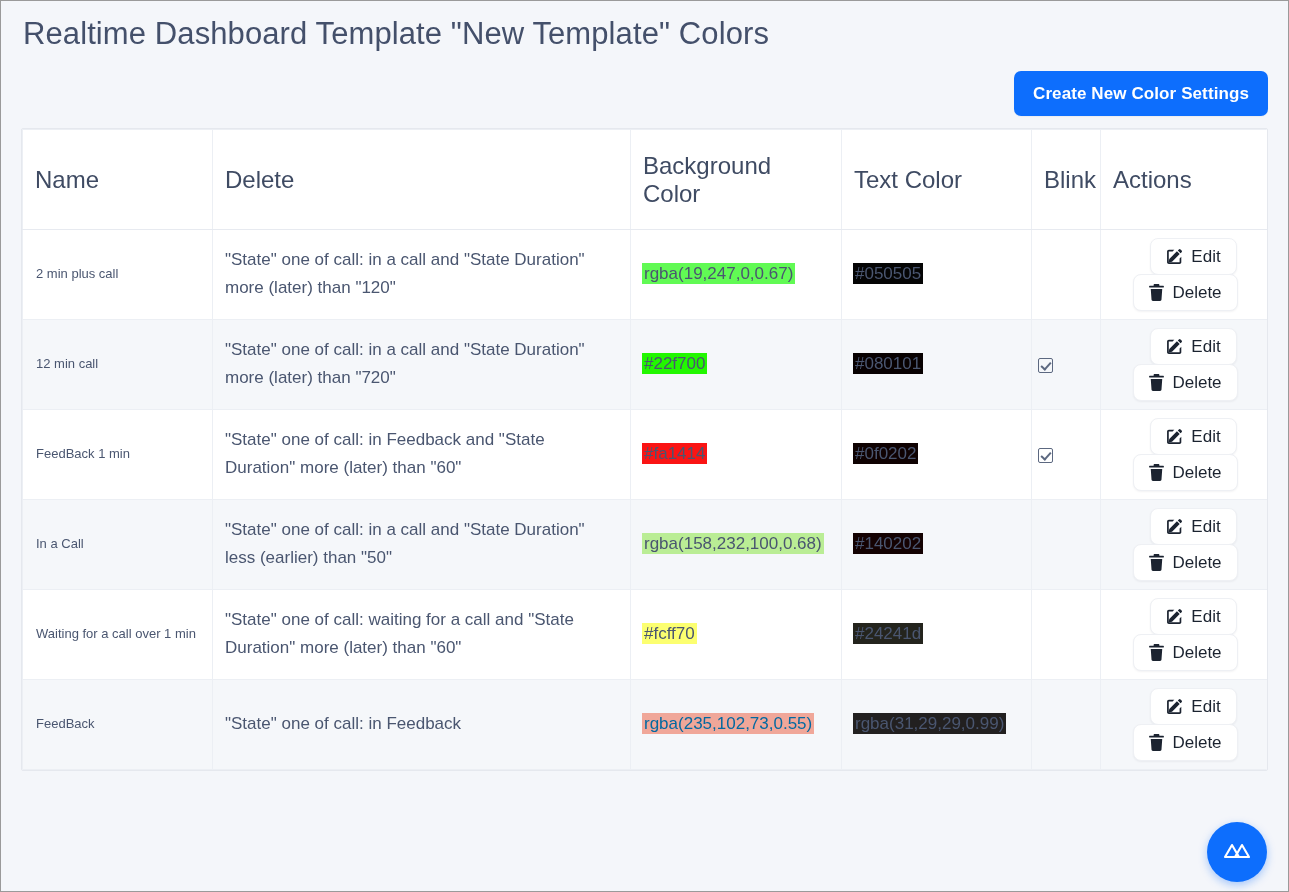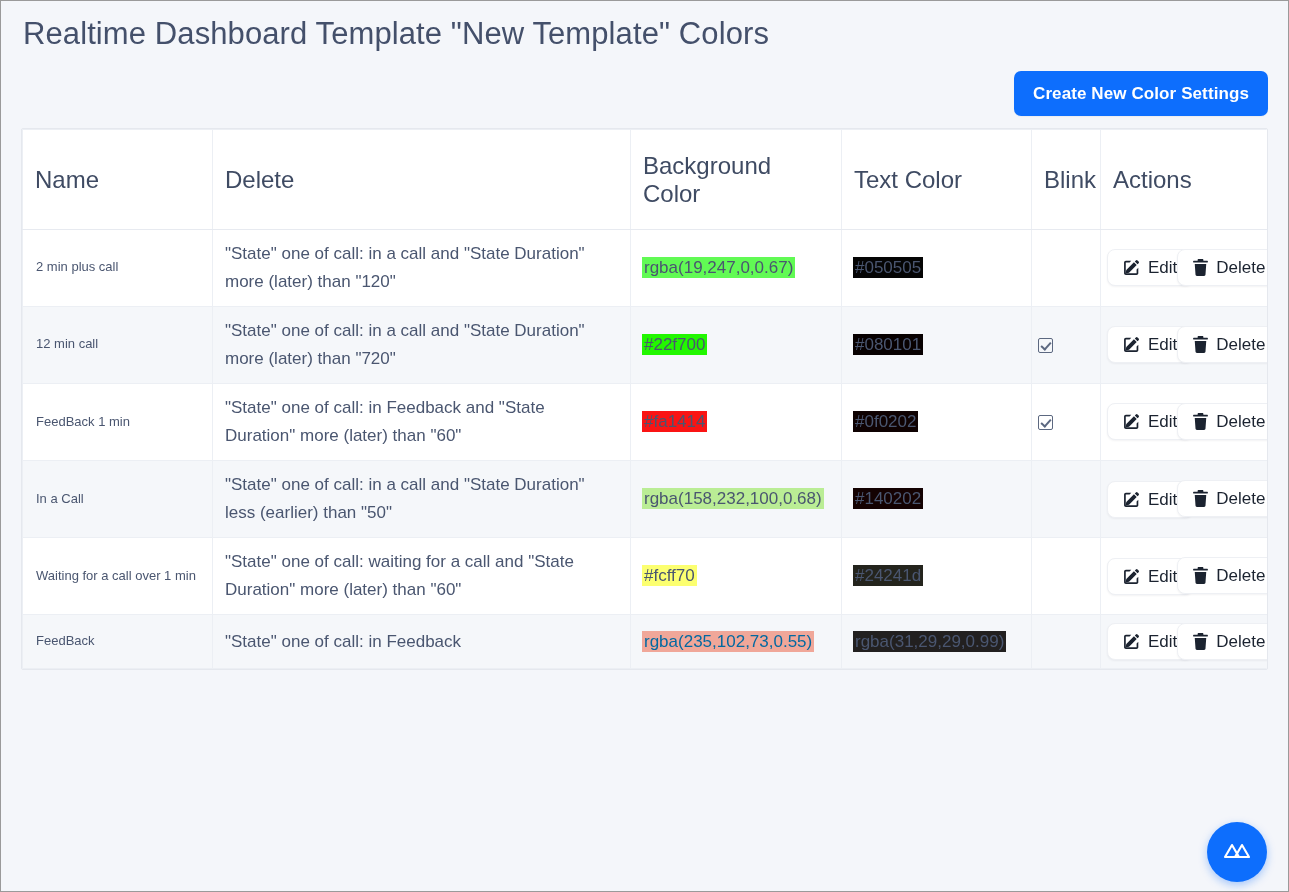--- a/index.html
+++ b/index.html
@@ -153,21 +153,21 @@
     width: 4px;
     height: 8px;
     border: solid #5c6880;
     border-width: 0 2px 2px 0;
     transform: rotate(42deg);
   }
 
   
   .actions-stack {
     display: flex;
-    flex-direction: row;
+    flex-direction: column;
     align-items: center;
   }
   .btn-action {
     background: #ffffff;
     border: 1px solid #eef0f4;
     border-radius: 8px;
     font-family: "Liberation Sans", sans-serif;
     font-size: 17px;
     color: #1b2330;
     padding: 9px 15px;

